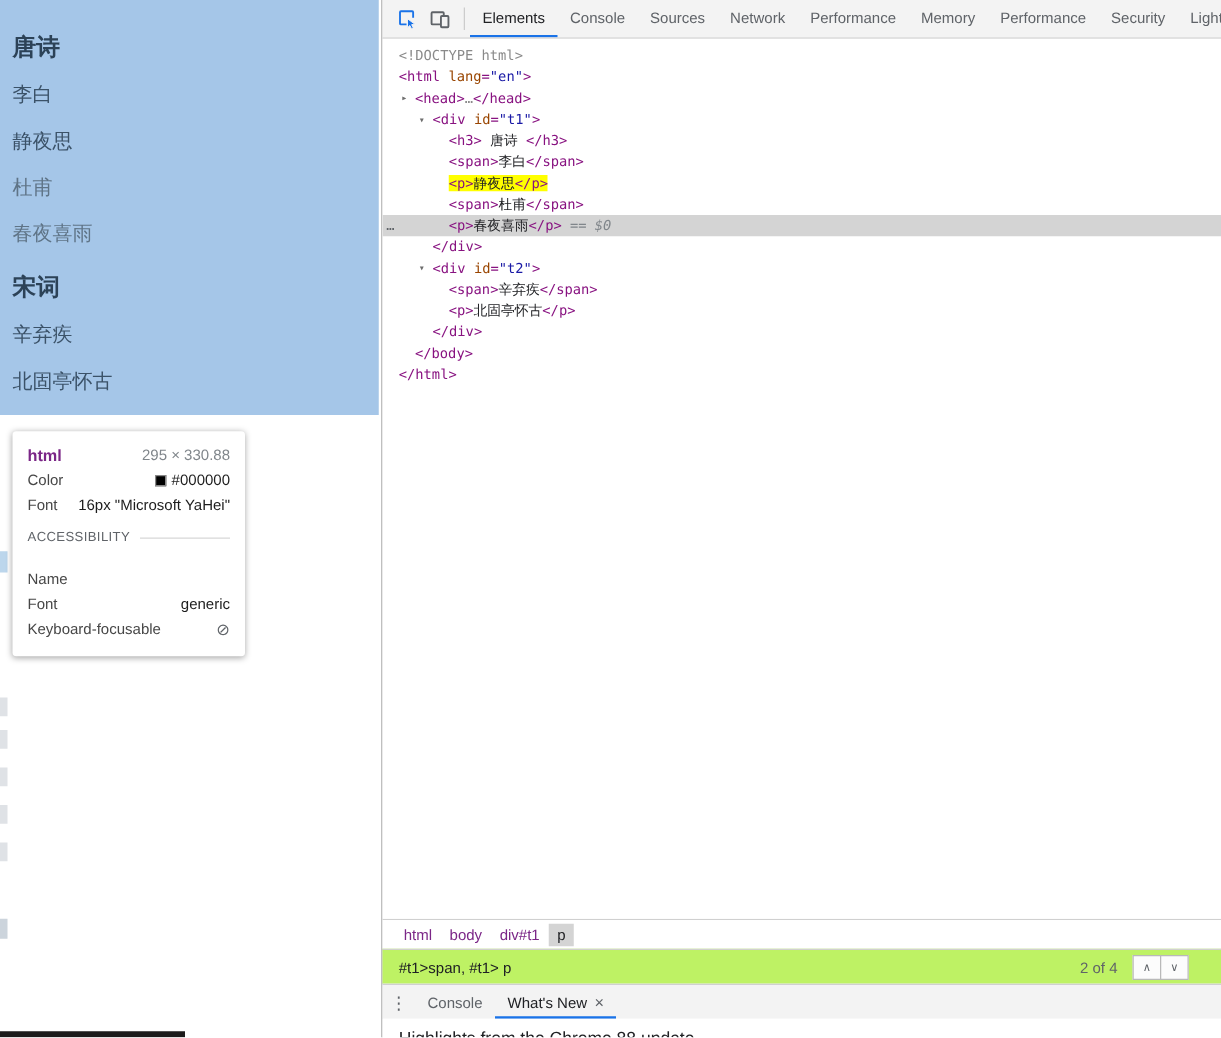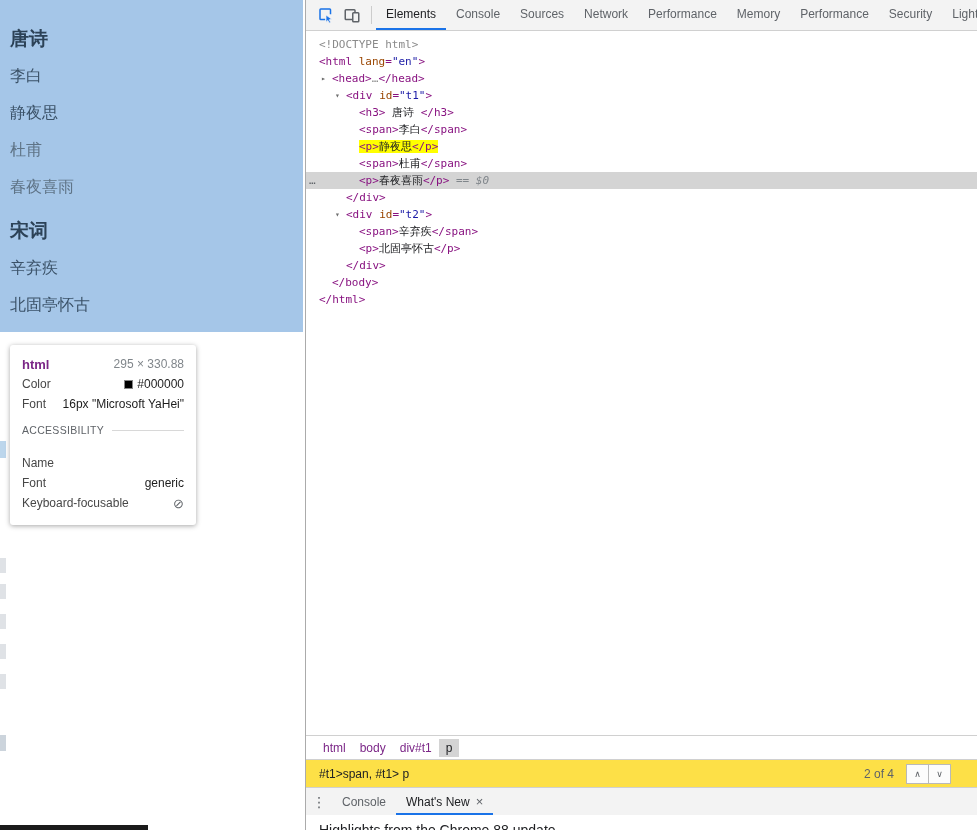--- a/index.html
+++ b/index.html
@@ -64,21 +64,21 @@
   .c-meta { color: #80868b; font-style: italic; }
   .match { background: #ffff00; }
 
   
   .crumbs { flex: 0 0 24px; border-top: 1px solid #d0d0d0; background: #fff;
     display: flex; align-items: center; padding-left: 10px; font-size: 12px; }
   .crumb { color: #7b2687; padding: 2px 7px; }
   .crumb.sel { background: #d4d4d4; color: #202124; }
 
   
-  .searchbar { flex: 0 0 28px; border-top: 1px solid #d0d0d0; background: #fde047;
+  .searchbar { flex: 0 0 28px; border-top: 1px solid #d0d0d0; background: #bef264;
     display: flex; align-items: center; }
   .search-input { flex: 1; border: none; outline: none; font-size: 12px; color: #202124;
     padding: 0 8px 0 13px; font-family: "Liberation Sans", sans-serif; background: transparent; }
   .match-count { color: #5f6368; font-size: 12px; margin-right: 12px; white-space: nowrap; }
   .nav-btn { width: 23px; height: 20px; border: 1px solid #b9b9b9; background: #fcfcfc;
     color: #5f6368; font-size: 9px; display: flex; align-items: center; justify-content: center; }
   .nav-btn.next { margin-left: -1px; margin-right: 26px; }
 
   
   .drawer-bar { flex: 0 0 27px; background: #f3f3f3; border-top: 1px solid #d0d0d0;

